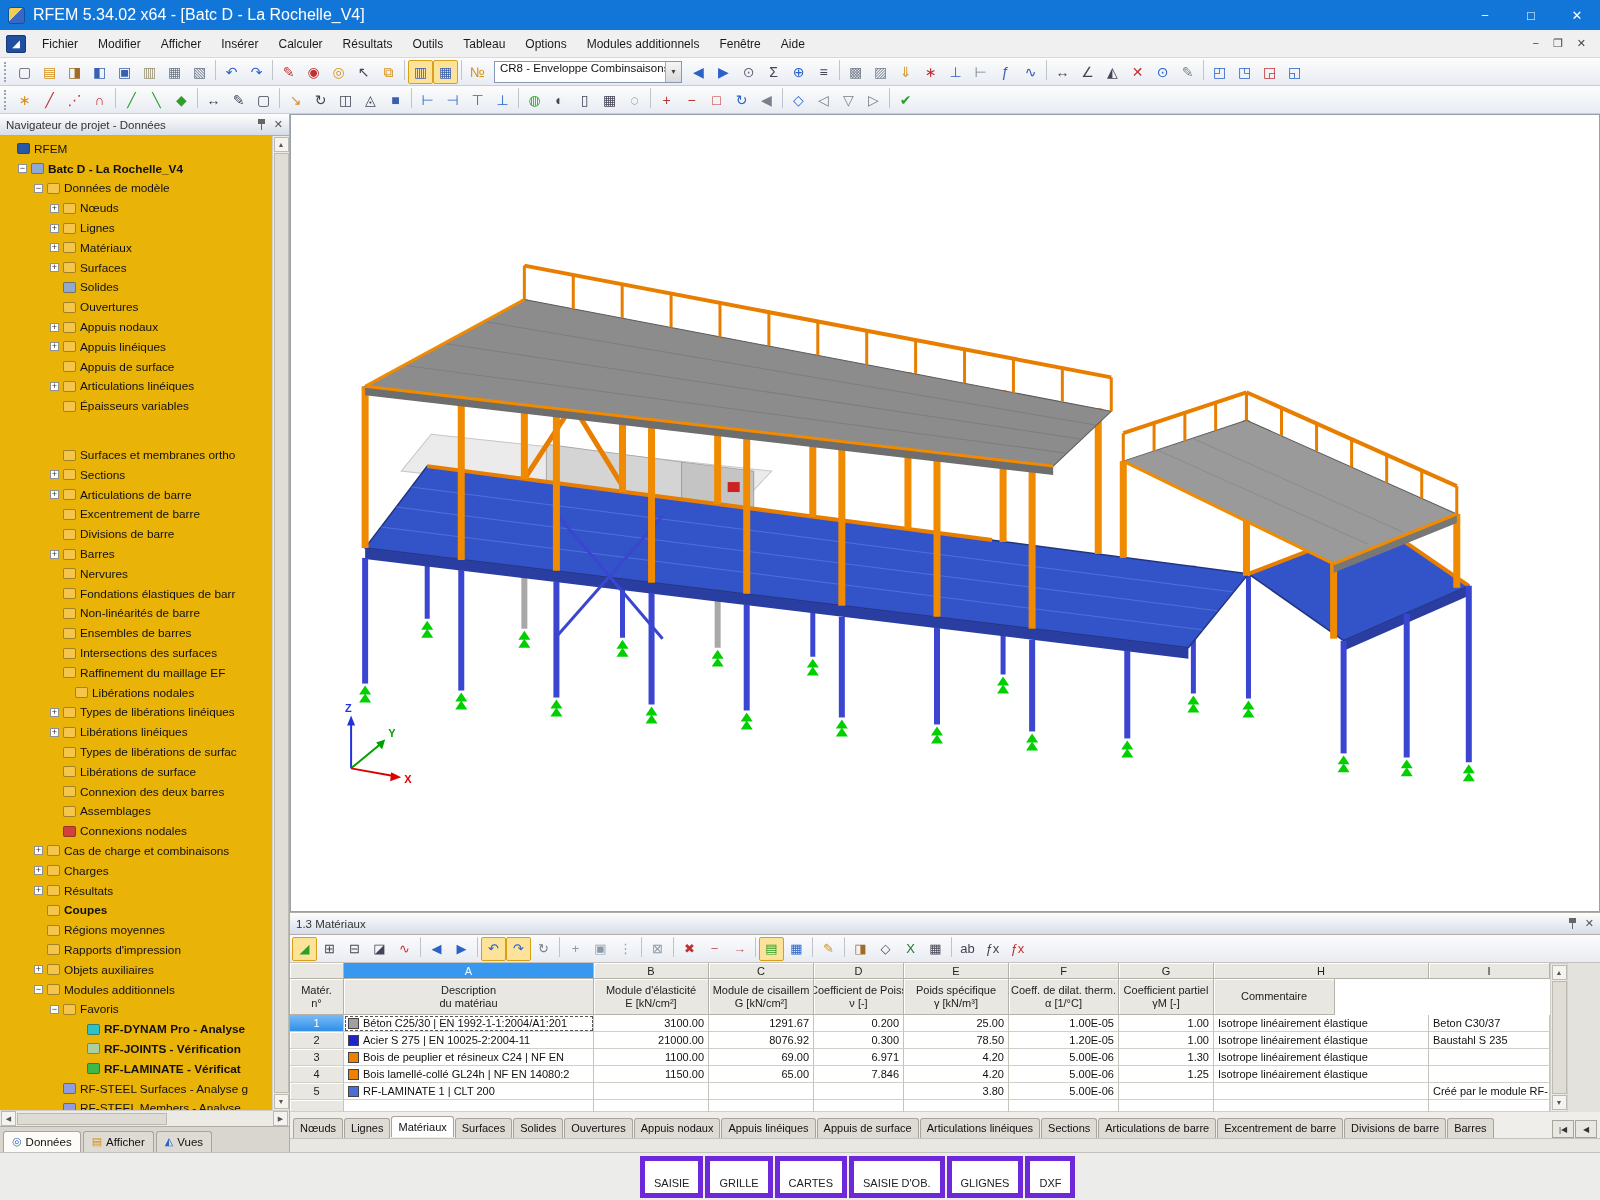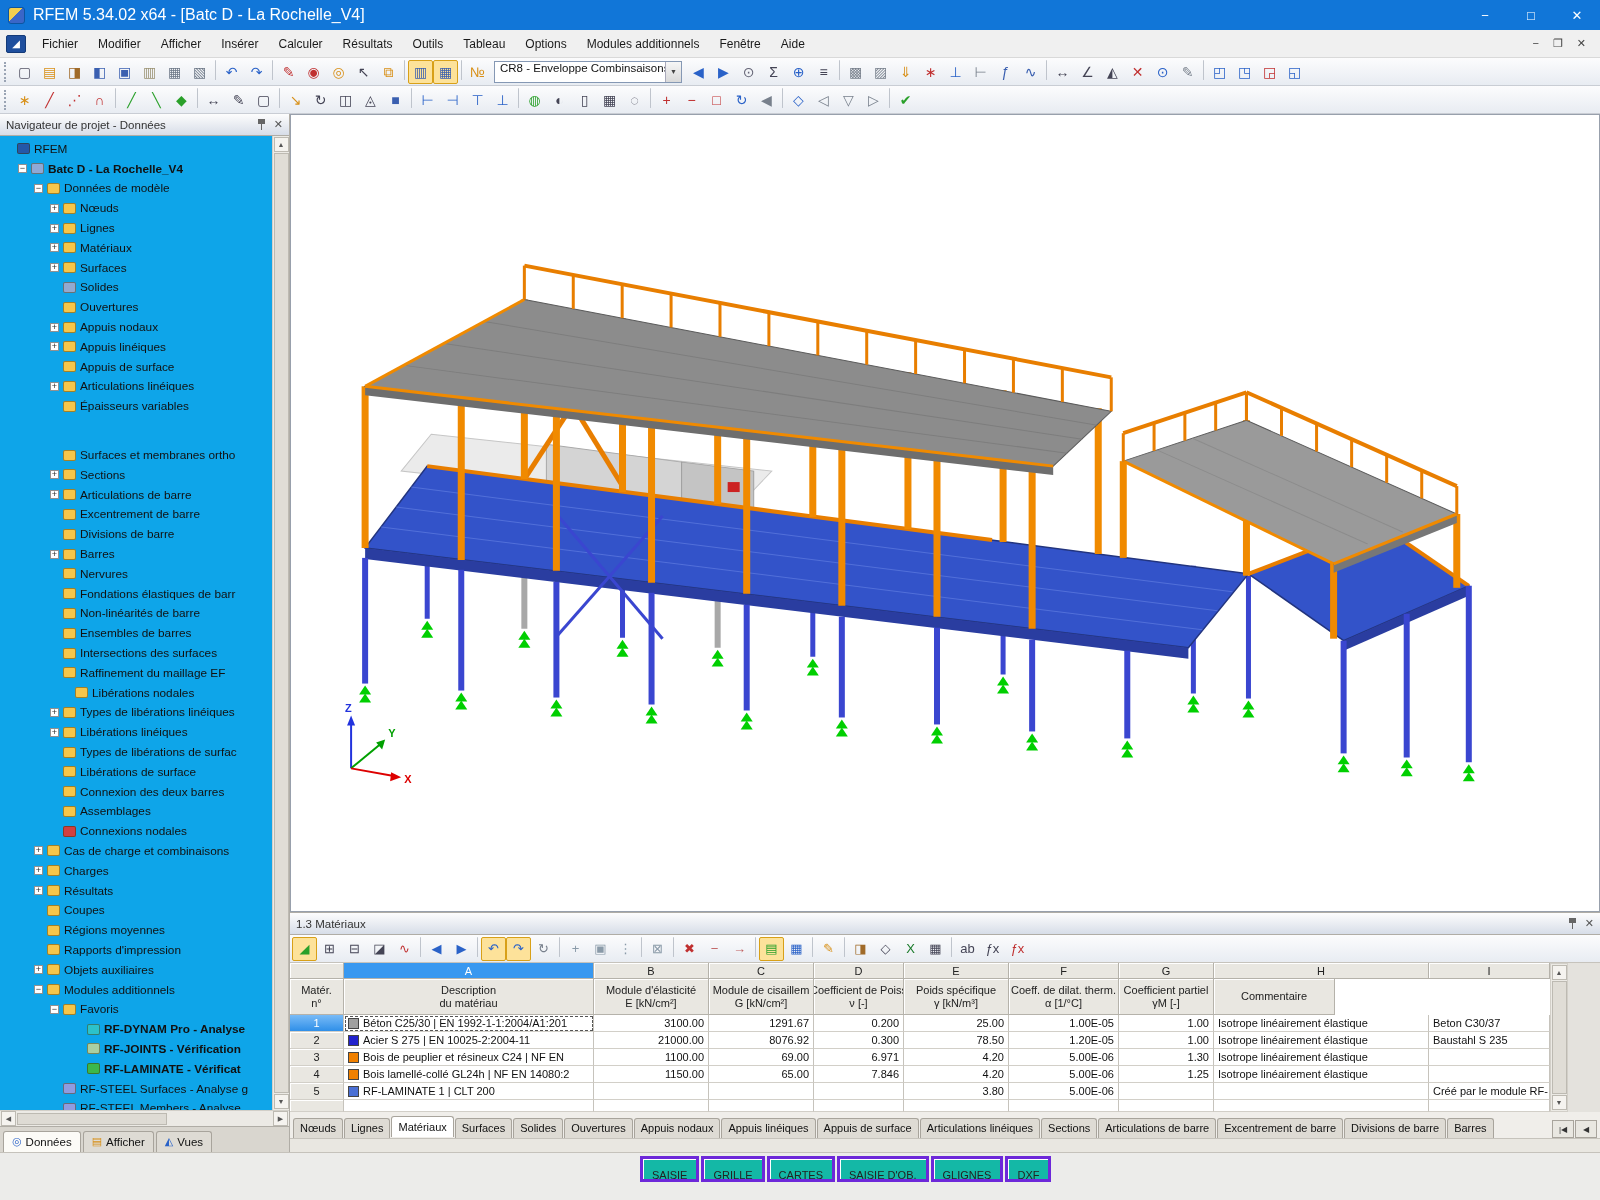--- a/index.html
+++ b/index.html
@@ -31,21 +31,21 @@
 
 
 .main{display:flex;height:1038px}
 .navpanel{width:290px;background:#f0eeea;border-right:1px solid #b0ada6;display:flex;flex-direction:column;flex:none}
 .panel-head{height:22px;background:linear-gradient(#fdfdfd,#d7dde8);border-bottom:1px solid #b0ada6;display:flex;align-items:center;padding:0 6px;font-size:11.5px;color:#333;flex:none}
 .ph-icons{margin-left:auto;display:flex;gap:8px;align-items:center;color:#555;font-size:11px}
 .pin{width:9px;height:11px;position:relative}
 .pin::before{content:"";position:absolute;left:1px;top:0;width:7px;height:5px;background:#666}
 .pin::after{content:"";position:absolute;left:4px;top:5px;width:1px;height:6px;background:#666}
 
-.tree-wrap{flex:1;display:flex;overflow:hidden;background:#0ea5e9}
+.tree-wrap{flex:1;display:flex;overflow:hidden;background:#eab308}
 .tree{flex:1;overflow:hidden;padding-top:3px}
 .tree-item{height:19.8px;display:flex;align-items:center;gap:4px;white-space:nowrap;font-size:11.8px}
 .exp{width:9px;height:9px;border:1px solid #919191;background:#fff;font-size:9px;line-height:7px;text-align:center;color:#333;flex:none}
 .exp:empty{visibility:hidden}
 .ticon{width:13px;height:11px;border-radius:2px;border:1px solid rgba(60,45,0,.45);flex:none}
 .bold{font-weight:bold}
 
 .vscroll{width:17px;background:#eceae5;border-left:1px solid #d2cfc8;display:flex;flex-direction:column;align-items:center;padding:1px;flex:none}
 .scroll-btn{width:15px;height:15px;background:#f5f3ef;border:1px solid #bdbab2;font-size:7px;color:#555;display:flex;align-items:center;justify-content:center;flex:none}
 .vthumb{flex:1;width:15px;margin:1px 0;background:#e0ddd6;border:1px solid #bdbab2}
@@ -82,21 +82,21 @@
 .tbl-tabs{height:26px;display:flex;align-items:flex-end;padding:0 3px;background:#f0eeea;gap:1px;flex:none;overflow:hidden}
 .ttab{padding:3px 6px 4px;font-size:11px;background:#dedbd4;border:1px solid #a8a49c;border-bottom:none;border-radius:3px 3px 0 0;white-space:nowrap}
 .ttab.active{background:#fff;position:relative;top:-1px;padding-top:4px}
 .ttab-nav{margin-left:auto;display:flex;gap:1px}
 .ttab-btn{width:22px;height:18px;background:#e9e7e1;border:1px solid #a8a49c;font-size:8px;display:flex;align-items:center;justify-content:center;color:#333}
 .tbl-filler{flex:1;background:#e9e7e1;border-top:1px solid #c6c3bc}
 
 
 .statusbar{height:48px;background:#ececea;border-top:1px solid #c5c2bb;display:flex;align-items:flex-start;padding-top:3px}
 .status-group{margin-left:640px;display:flex;gap:2px}
-.sbtn{height:20px;padding:10px 9px;font-size:11px;background:#14b8a6;border:3px solid #6d28d9;box-shadow:inset 1px 1px 0 #fff;color:#222;white-space:nowrap}
+.sbtn{height:20px;padding:16px 9px;font-size:11px;background:#ffffff;border:5px solid #6d28d9;box-shadow:inset 1px 1px 0 #fff;color:#222;white-space:nowrap}
 </style>
 </head>
 <body>
 
 <div class="titlebar">
   <span class="title-icon"></span>
   <span class="title-text">RFEM 5.34.02 x64 - [Batc D - La Rochelle_V4]</span>
   <span class="win-controls">
 
   <span class="win-btn">−</span>
@@ -470,21 +470,21 @@
             <span class="ticon" style="background: rgb(246, 198, 74);"></span>
             <span>Charges</span>
           </div>
 
           <div class="tree-item" style="padding-left: 34px;">
             <span class="exp">+</span>
             <span class="ticon" style="background: rgb(246, 198, 74);"></span>
             <span>Résultats</span>
           </div>
 
-          <div class="tree-item" style="padding-left: 34px;">
+          <div class="tree-item" style="padding-left: 34px; font-weight: bold;">
             <span class="exp"></span>
             <span class="ticon" style="background: rgb(246, 198, 74);"></span>
             <span>Coupes</span>
           </div>
 
           <div class="tree-item" style="padding-left: 34px;">
             <span class="exp"></span>
             <span class="ticon" style="background: rgb(246, 198, 74);"></span>
             <span>Régions moyennes</span>
           </div>

